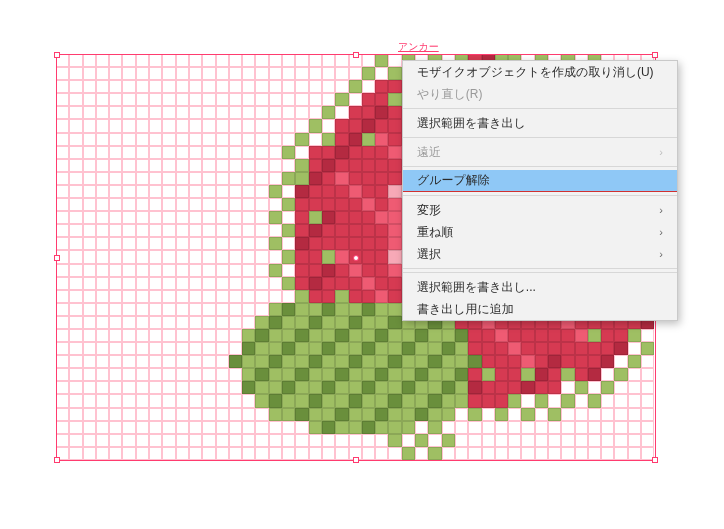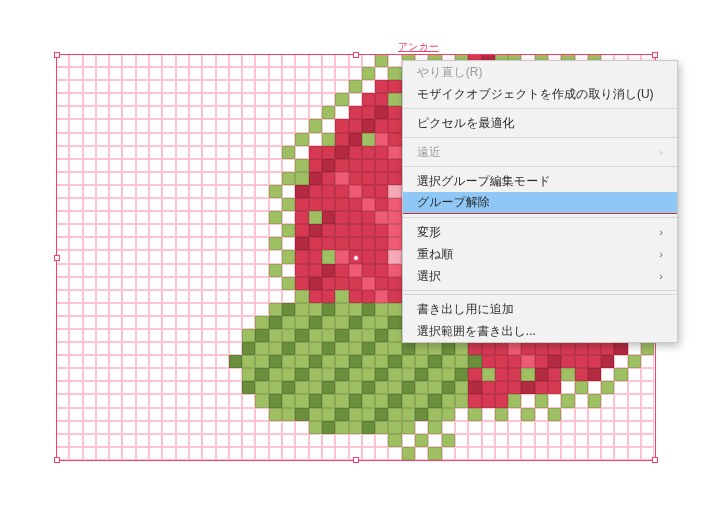--- a/index.html
+++ b/index.html
@@ -1587,56 +1587,53 @@
     <div class="handle h-ml"></div>
     <div class="handle h-mr"></div>
     <div class="handle h-bl"></div>
     <div class="handle h-bm"></div>
     <div class="handle h-br"></div>
     <div class="center-mark"></div>
   </div>
 </div>
 
 <div class="context-menu">
+  <div class="menu-item">
+      <span>モザイクオブジェクトを作成の取り消し(U)</span>
+    </div>
   <div class="menu-item disabled">
       <span>やり直し(R)</span>
     </div>
-  <div class="menu-item">
-      <span>モザイクオブジェクトを作成の取り消し(U)</span>
-    </div>
   <div class="menu-sep"></div>
   <div class="menu-item">
-      <span>ピクセルを最適化</span>
+      <span>選択範囲を書き出し</span>
     </div>
   <div class="menu-sep"></div>
   <div class="menu-item disabled">
       <span>遠近</span>
       <span class="sub-arrow">›</span>
     </div>
   <div class="menu-sep"></div>
-  <div class="menu-item">
-      <span>選択グループ編集モード</span>
-    </div>
   <div class="menu-item highlight">
       <span>グループ解除</span>
     </div>
   <div class="menu-sep"></div>
   <div class="menu-item">
       <span>変形</span>
       <span class="sub-arrow">›</span>
     </div>
   <div class="menu-item">
       <span>重ね順</span>
       <span class="sub-arrow">›</span>
     </div>
   <div class="menu-item">
       <span>選択</span>
       <span class="sub-arrow">›</span>
     </div>
   <div class="menu-sep"></div>
   <div class="menu-sep"></div>
   <div class="menu-item">
-      <span>書き出し用に追加</span>
+      <span>選択範囲を書き出し...</span>
     </div>
   <div class="menu-item">
-      <span>選択範囲を書き出し...</span>
+      <span>書き出し用に追加</span>
     </div>
 </div>
 
 </body></html>

